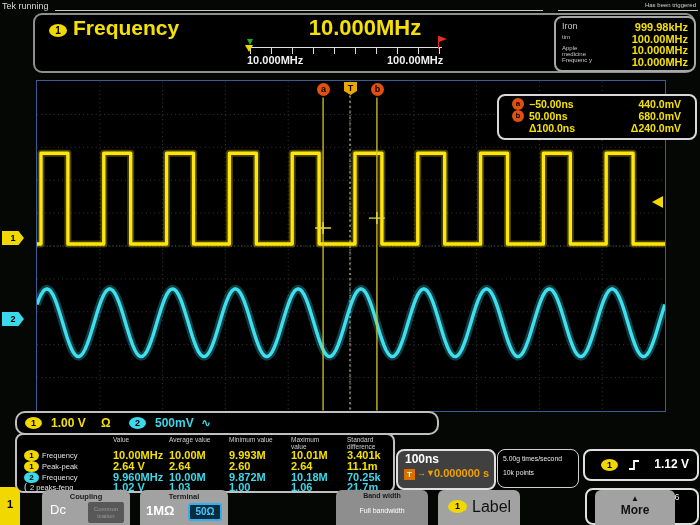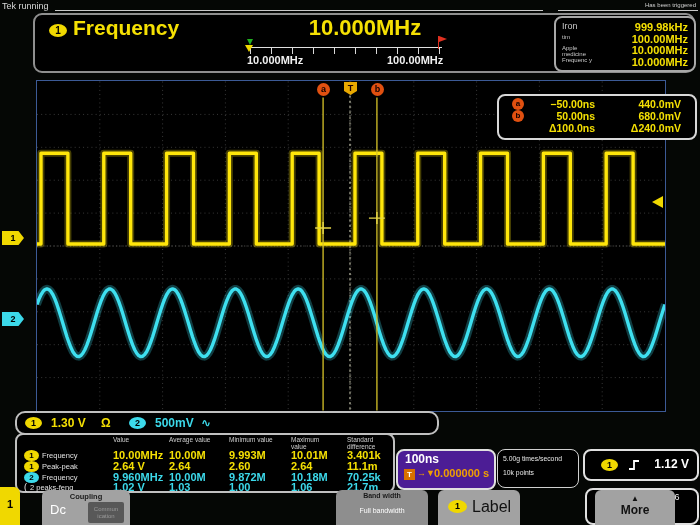--- a/index.html
+++ b/index.html
@@ -39,37 +39,37 @@
       text-align:center;line-height:14px;clip-path:polygon(0 0,75% 0,100% 50%,75% 100%,0 100%);}
   #ch1-marker{top:231px;background:#f0d800;}
   #ch2-marker{top:312px;background:#3cd9ea;}
   #trig-arrow{left:652px;top:196px;width:0;height:0;border-right:11px solid #f0d800;
       border-top:6px solid transparent;border-bottom:6px solid transparent;}
   
   #cursor-box{left:497px;top:94px;width:196px;height:42px;border:2px solid #d8d8d8;border-radius:8px;background:#000;}
   .cb-row{position:absolute;height:12px;font-size:10.5px;font-weight:bold;}
   .cb-circle{position:absolute;left:13px;width:12px;height:12px;border-radius:50%;background:#e05010;
       color:#100;font-size:8px;font-weight:bold;text-align:center;line-height:12px;}
-  .cb-time{position:absolute;left:30px;width:66px;text-align:right;color:#f5e003;}
+  .cb-time{position:absolute;left:30px;width:66px;text-align:left;color:#f5e003;}
   .cb-volt{position:absolute;left:110px;width:72px;text-align:right;color:#f5e003;}
   
   #chan-bar{left:15px;top:411px;width:420px;height:20px;border:2px solid #c0c0c0;border-radius:10px;background:#000;}
   #chan-bar .badge{width:17px;height:12px;font-size:9px;line-height:12px;top:4px;}
   .cb2{background:#3cd9ea !important;}
   .chan-txt{top:3px;font-size:12px;font-weight:bold;}
   
   #meas-box{left:15px;top:433px;width:376px;height:56px;border:2px solid #c0c0c0;border-radius:8px;background:#000;}
   .mh{position:absolute;top:2px;font-size:6.5px;line-height:6.5px;color:#d0d0d0;width:44px;}
   .mrow{position:absolute;left:0;width:100%;height:11px;}
   .mrow .badge{position:absolute;left:7px;top:0px;width:15px;height:11px;font-size:8px;line-height:11px;}
   .mlabel{position:absolute;left:25px;top:1px;font-size:7.5px;color:#e0e0e0;}
   .mval{position:absolute;top:-1px;font-size:11px;font-weight:bold;}
   .c0{left:88px;margin-left:8px;} .c1{left:152px;} .c2{left:212px;} .c3{left:274px;} .c4{left:330px;}
   
-  #tb-box{left:396px;top:449px;width:96px;height:37px;border:2px solid #e0e0e0;border-radius:8px;background:#4c1d95;}
+  #tb-box{left:396px;top:449px;width:96px;height:37px;border:2px solid #e0e0e0;border-radius:8px;background:#404040;}
   #tb-scale{left:7px;top:1px;font-size:12px;font-weight:bold;color:#fff;}
   #tb-tbadge{left:6px;top:18px;width:11px;height:11px;background:#d87000;color:#fff;
       font-size:8px;font-weight:bold;text-align:center;line-height:11px;}
   #tb-arrows{left:19px;top:17px;font-size:9px;color:#f0a000;font-weight:bold;}
   #tb-pos{left:36px;top:16px;font-size:11px;font-weight:bold;color:#f0a000;}
   #acq-box{left:497px;top:449px;width:80px;height:37px;border:1px solid #d0d0d0;border-radius:8px;background:#000;}
   .acq-line{position:absolute;left:5px;font-size:6.8px;color:#e8e8e8;}
   #trig-box{left:583px;top:449px;width:112px;height:28px;border:2px solid #e0e0e0;border-radius:8px;background:#000;}
   #trig-box .badge{left:16px;top:8px;width:17px;height:12px;font-size:9px;line-height:12px;}
   #trig-level{right:8px;top:6px;font-size:12px;font-weight:bold;color:#fff;}
@@ -172,21 +172,21 @@
       <span class="cb-volt">680.0mV</span>
     </div>
     <div class="cb-row" style="top:26px;width:100%;">
       <span class="cb-time">Δ100.0ns</span>
       <span class="cb-volt">Δ240.0mV</span>
     </div>
   </div>
 
   <div class="abs" id="chan-bar">
     <span class="abs badge" style="left:8px;">1</span>
-    <span class="abs chan-txt yel" style="left:34px;">1.30 V</span>
+    <span class="abs chan-txt yel" style="left:34px;">1.00 V</span>
     <span class="abs chan-txt yel" style="left:84px;">Ω</span>
     <span class="abs badge cb2" style="left:112px;">2</span>
     <span class="abs chan-txt cyn" style="left:138px;">500mV</span>
     <span class="abs chan-txt cyn" style="left:184px;">∿</span>
   </div>
 
   <div class="abs" id="meas-box">
     <span class="mh c0">Value</span>
     <span class="mh c1">Average value</span>
     <span class="mh c2">Minimum value</span>
@@ -256,20 +256,25 @@
   </div>
 
   <div class="abs" id="menu-tab">1</div>
 
   <div class="panel" style="left:42px;width:88px;">
     <div class="ptitle">Coupling</div>
     <span class="pwhite" style="left:8px;top:12px;font-size:13px;">Dc</span>
     <span class="pbtn-dark" style="left:46px;top:12px;width:36px;height:21px;padding-top:4px;box-sizing:border-box;">Commun ication</span>
   </div>
 
+  <div class="panel" style="left:140px;width:88px;">
+    <div class="ptitle">Terminal</div>
+    <span class="pwhite bold" style="left:6px;top:13px;font-size:13px;">1MΩ</span>
+    <span class="pbtn-sel" style="left:48px;top:13px;width:30px;height:14px;line-height:14px;">50Ω</span>
+  </div>
 
 
   <div class="panel" style="left:336px;width:92px;background:#8e8e8e;">
     <div class="ptitle" style="font-size:7px;">Band width</div>
     <span class="pwhite" style="left:0;top:17px;width:100%;text-align:center;font-size:7px;">Full bandwidth</span>
   </div>
 
   <div class="panel" style="left:438px;width:82px;">
     <span class="badge" style="position:absolute;left:10px;top:10px;width:19px;height:13px;font-size:9px;line-height:13px;">1</span>
     <span class="abs" style="left:34px;top:8px;font-size:16px;color:#111;">Label</span>

